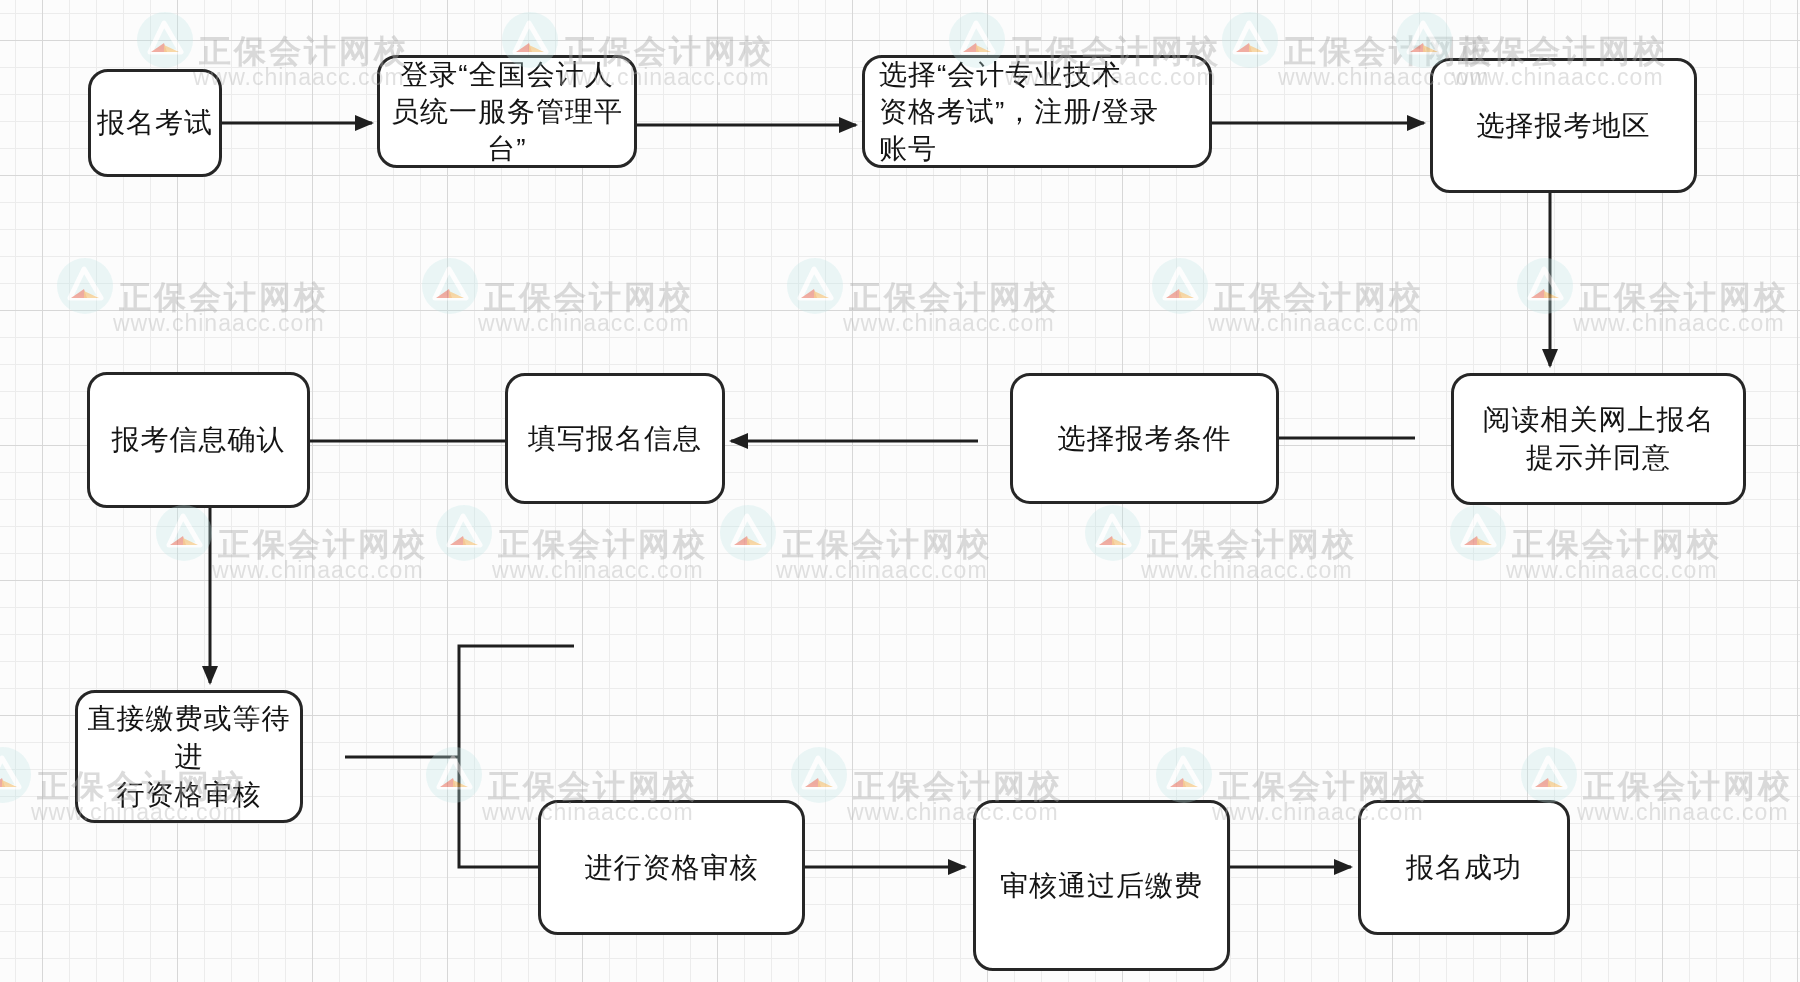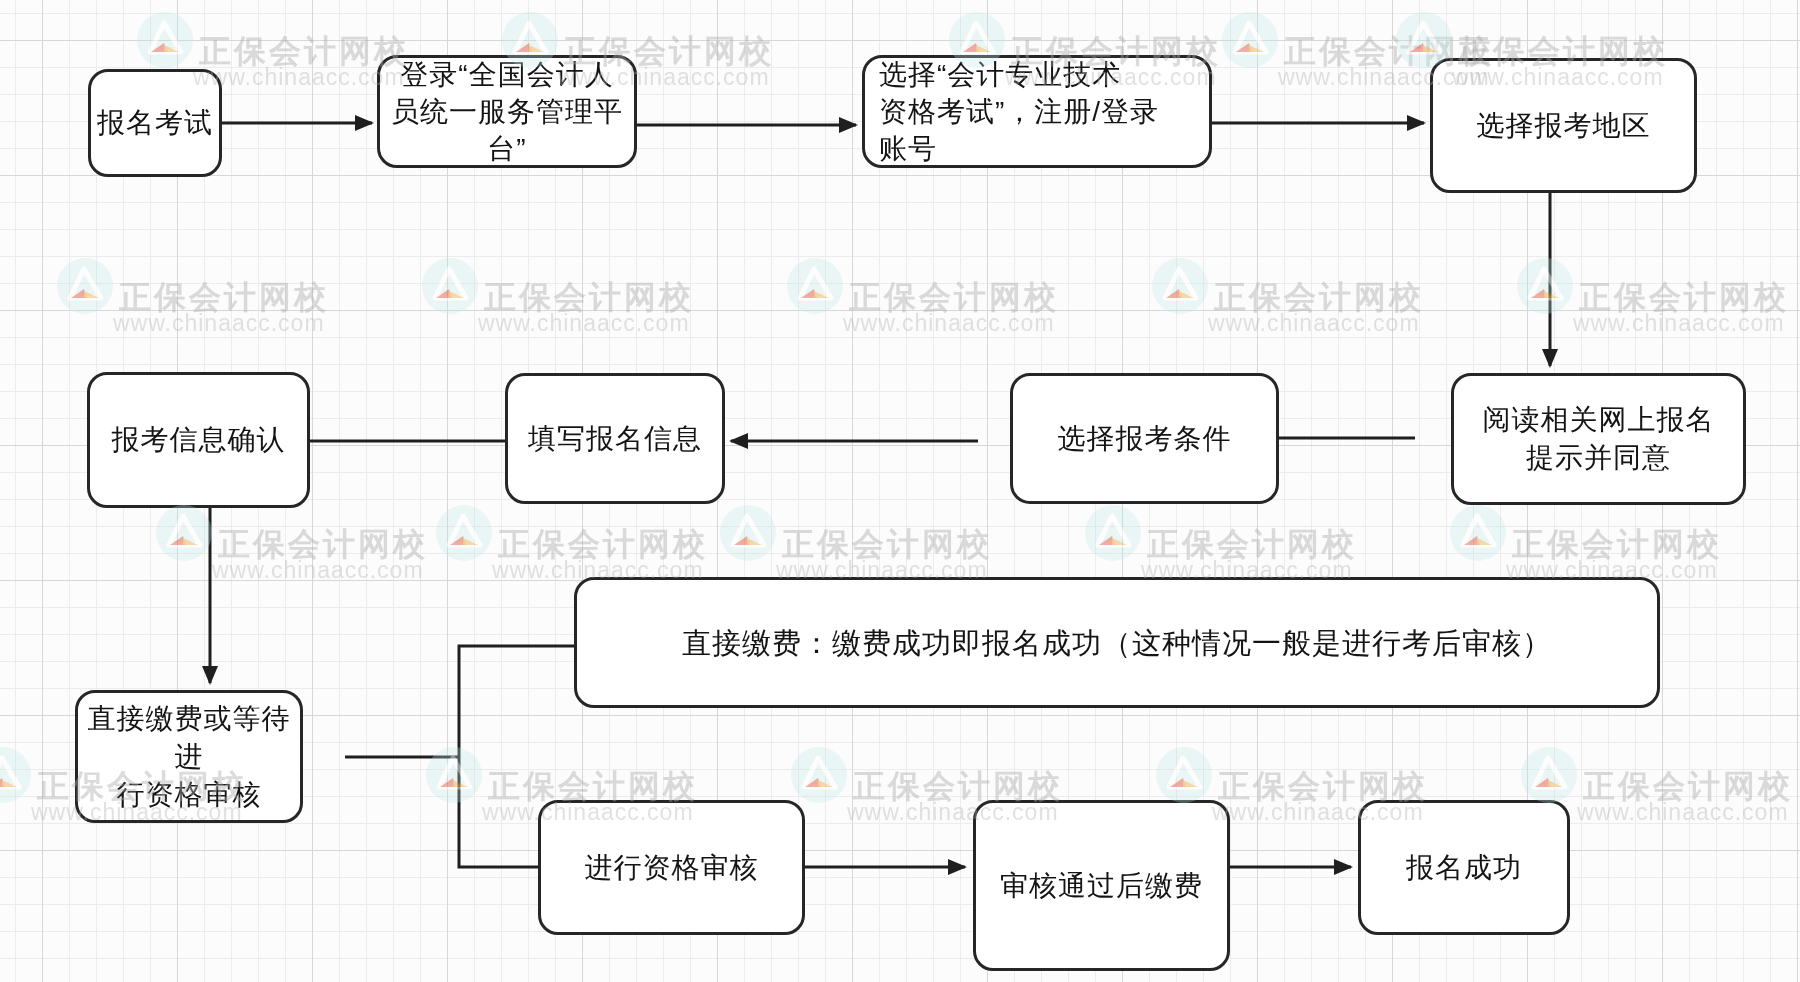--- a/index.html
+++ b/index.html
@@ -90,21 +90,20 @@
 
   <div class="node" style="left:978px;top:373px;width:269px;height:131px;margin-left:32px;">选择报考条件</div>
 
   <div class="node" style="left:505px;top:373px;width:220px;height:131px;">填写报名信息</div>
 
   <div class="node" style="left:75px;top:372px;width:223px;height:136px;margin-left:12px;">报考信息确认</div>
 
   <div class="node" style="left:75px;top:690px;width:228px;height:133px;">直接缴费或等待进
 行资格审核</div>
 
-  <div class="node wide" style="left:574px;top:577px;width:1086px;height:131px;">直接缴费：缴费成功即报名成功（这种情况一般是进行考后审核）</div>
 
   <div class="node" style="left:538px;top:800px;width:267px;height:135px;">进行资格审核</div>
 
   <div class="node" style="left:973px;top:800px;width:257px;height:171px;">审核通过后缴费</div>
 
   <div class="node" style="left:1358px;top:800px;width:212px;height:135px;">报名成功</div>
 
   <div id="wm-layer">
       <div class="wm" style="left: 137px; top: 12px;">
         <svg width="56" height="56" viewBox="0 0 56 56">

